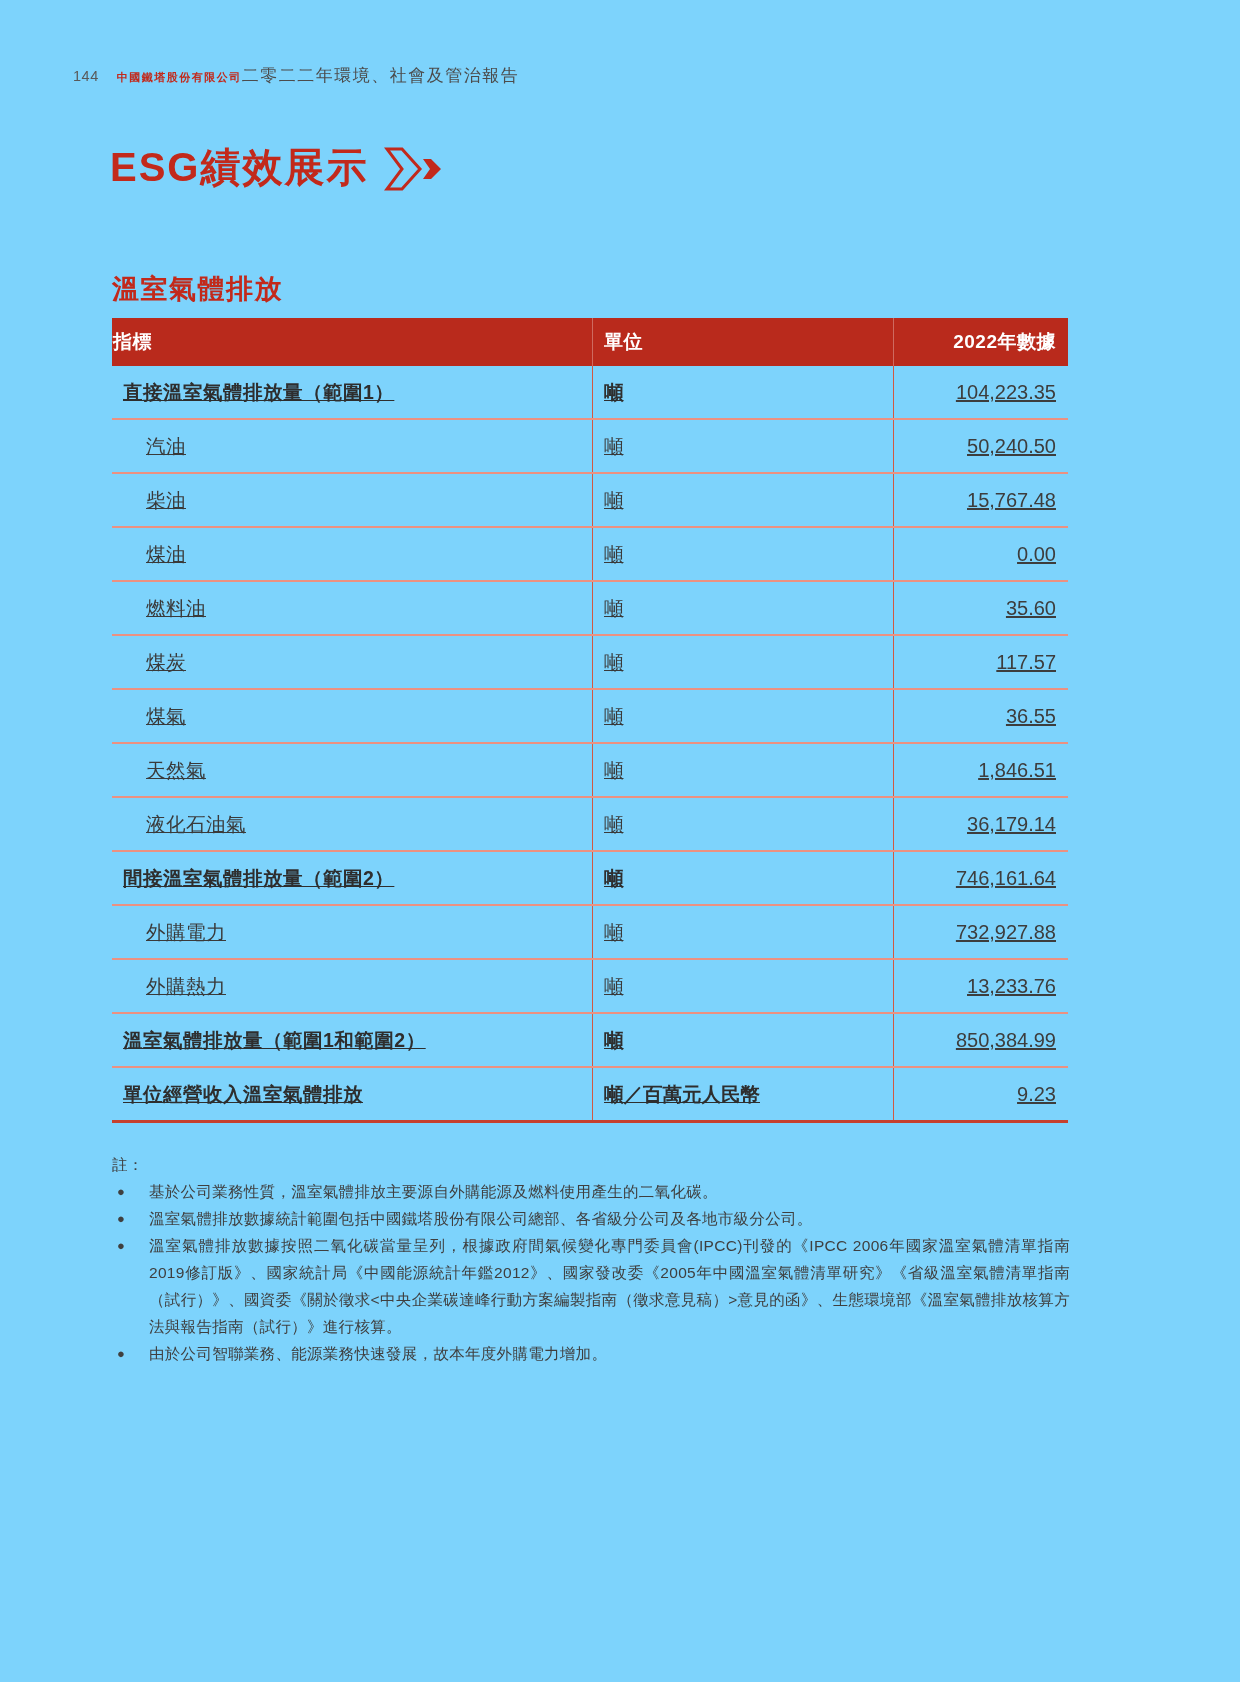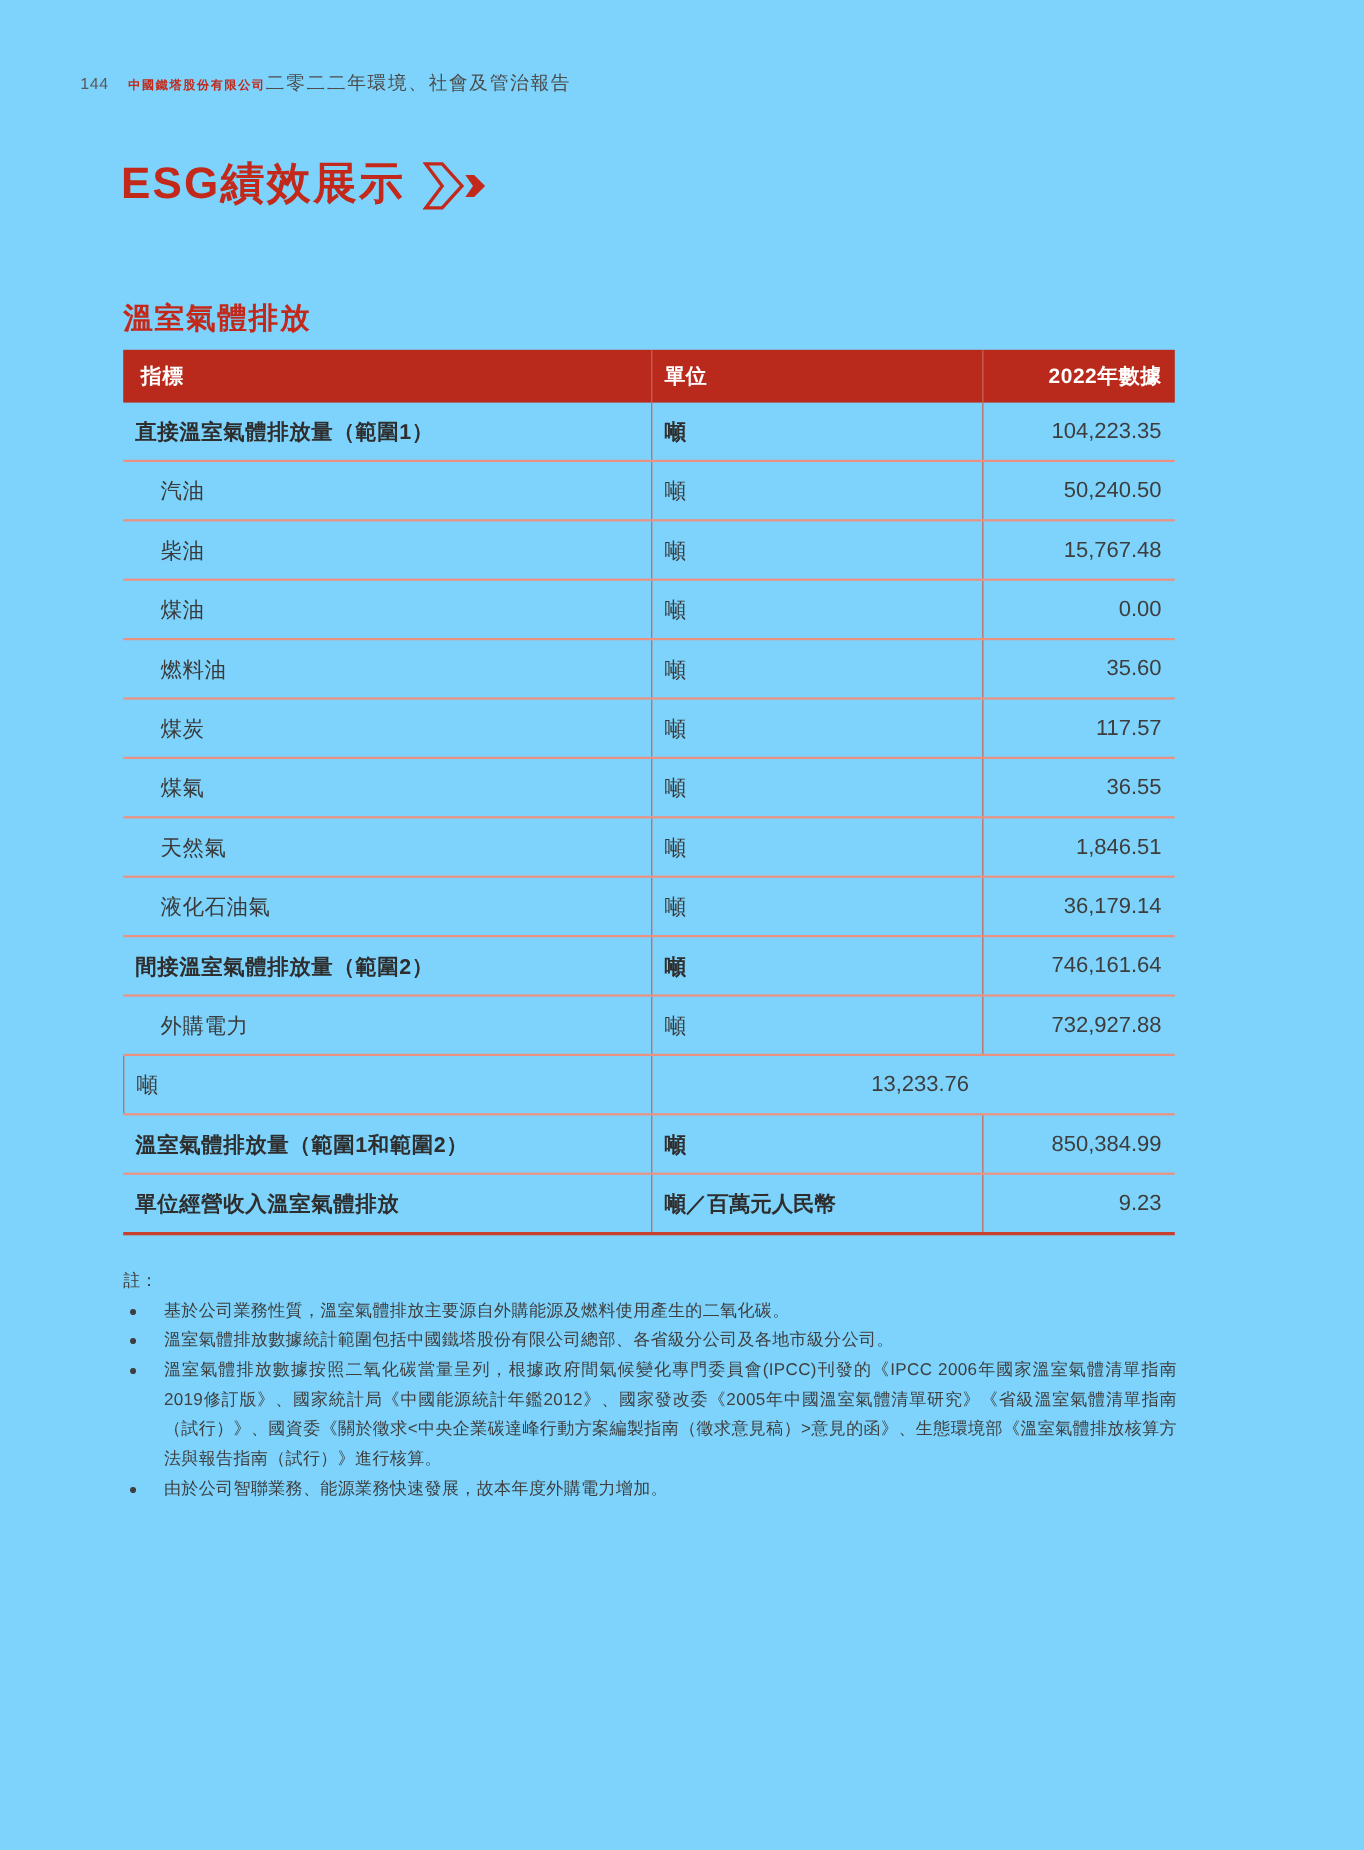--- a/index.html
+++ b/index.html
@@ -17,27 +17,27 @@
   .main-title{margin:0;font-size:40px;font-weight:600;color:#c2291b;letter-spacing:2px;line-height:1.2;}
   .chevrons{margin-left:16px;margin-top:4px;}
 
   
   .section-title{position:absolute;top:271px;left:112px;margin:0;font-size:27px;font-weight:700;color:#c2291b;letter-spacing:1.5px;}
 
   
   .ghg-table{position:absolute;top:318px;left:112px;width:956px;}
   .thead{display:grid;grid-template-columns:480px 301px 175px;background:#b92a1c;color:#ffffff;height:48px;font-size:19px;font-weight:700;letter-spacing:.5px;}
   .thead .hc{display:flex;align-items:center;box-sizing:border-box;height:100%;}
-  .thead .h1{padding-left:16px;}
+  .thead .h1{padding-left:1px;}
   .thead .h2{padding-left:11px;border-left:1px solid rgba(255,255,255,.30);}
   .thead .h3{padding-right:12px;justify-content:flex-end;border-left:1px solid rgba(255,255,255,.30);}
 
   .trow{display:grid;grid-template-columns:480px 301px 175px;height:52px;border-bottom:2px solid #ec9181;font-size:19.5px;color:#3a3a3a;}
   .trow:last-child{border-bottom:3px solid #c5402e;height:52px;}
-  .trow .tc{display:flex;align-items:center;box-sizing:border-box;height:100%;}
+  .trow .tc{display:flex;align-items:center;box-sizing:border-box;height:100%;text-decoration:underline;}
   .trow .c1{padding-left:11px;letter-spacing:.5px;}
   .trow.indent .c1{padding-left:34px;}
   .trow .c2{padding-left:11px;border-left:1px solid #d15842;}
   .trow .c3{padding-right:12px;justify-content:flex-end;border-left:1px solid #d15842;font-size:20px;color:#3d3d3d;}
   .trow.bold .c1,.trow.bold .c2{font-weight:700;color:#2e2e2e;}
 
   
   .notes{position:absolute;top:1151px;left:112px;width:958px;font-size:15.5px;line-height:27px;color:#3f3f3f;letter-spacing:.3px;}
   .note-item{display:flex;align-items:flex-start;}
   .note-bullet{flex:none;width:37px;padding-left:5px;box-sizing:border-box;font-size:13px;line-height:27px;}
@@ -120,20 +120,21 @@
       <div class="tc c1">間接溫室氣體排放量（範圍2）</div>
       <div class="tc c2">噸</div>
       <div class="tc c3">746,161.64</div>
     </div>
     <div class="trow indent">
       <div class="tc c1">外購電力</div>
       <div class="tc c2">噸</div>
       <div class="tc c3">732,927.88</div>
     </div>
     <div class="trow indent">
+      <div class="tc c1">外購熱力</div>
       <div class="tc c2">噸</div>
       <div class="tc c3">13,233.76</div>
     </div>
     <div class="trow bold">
       <div class="tc c1">溫室氣體排放量（範圍1和範圍2）</div>
       <div class="tc c2">噸</div>
       <div class="tc c3">850,384.99</div>
     </div>
     <div class="trow bold">
       <div class="tc c1">單位經營收入溫室氣體排放</div>

